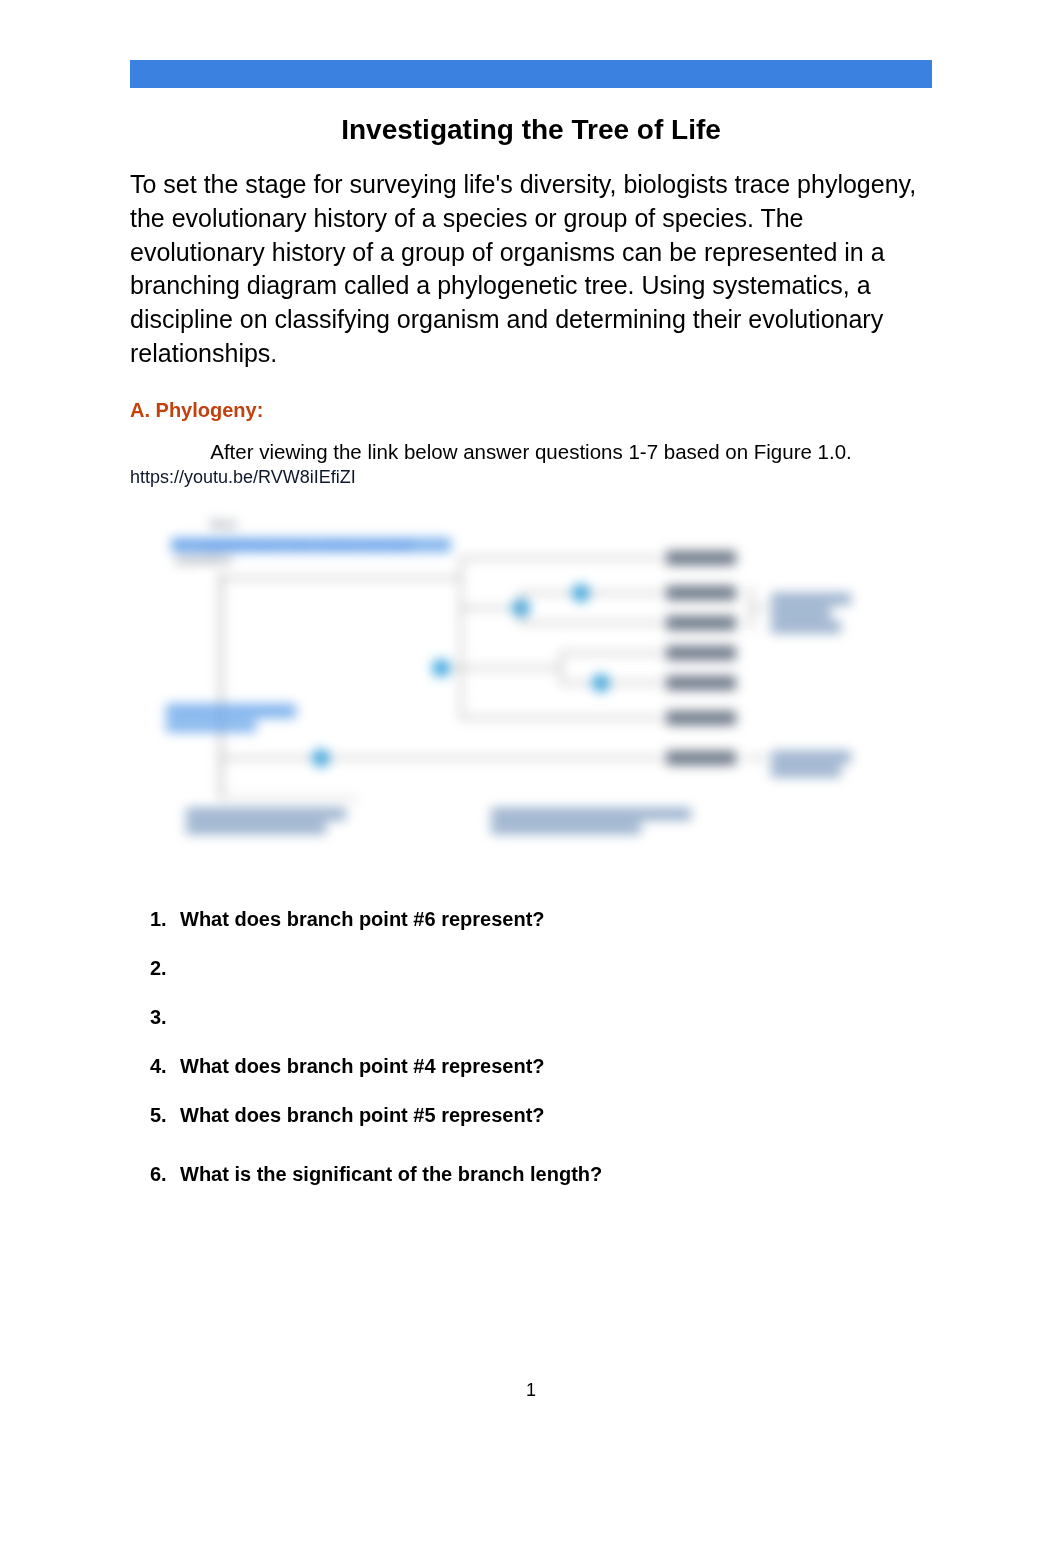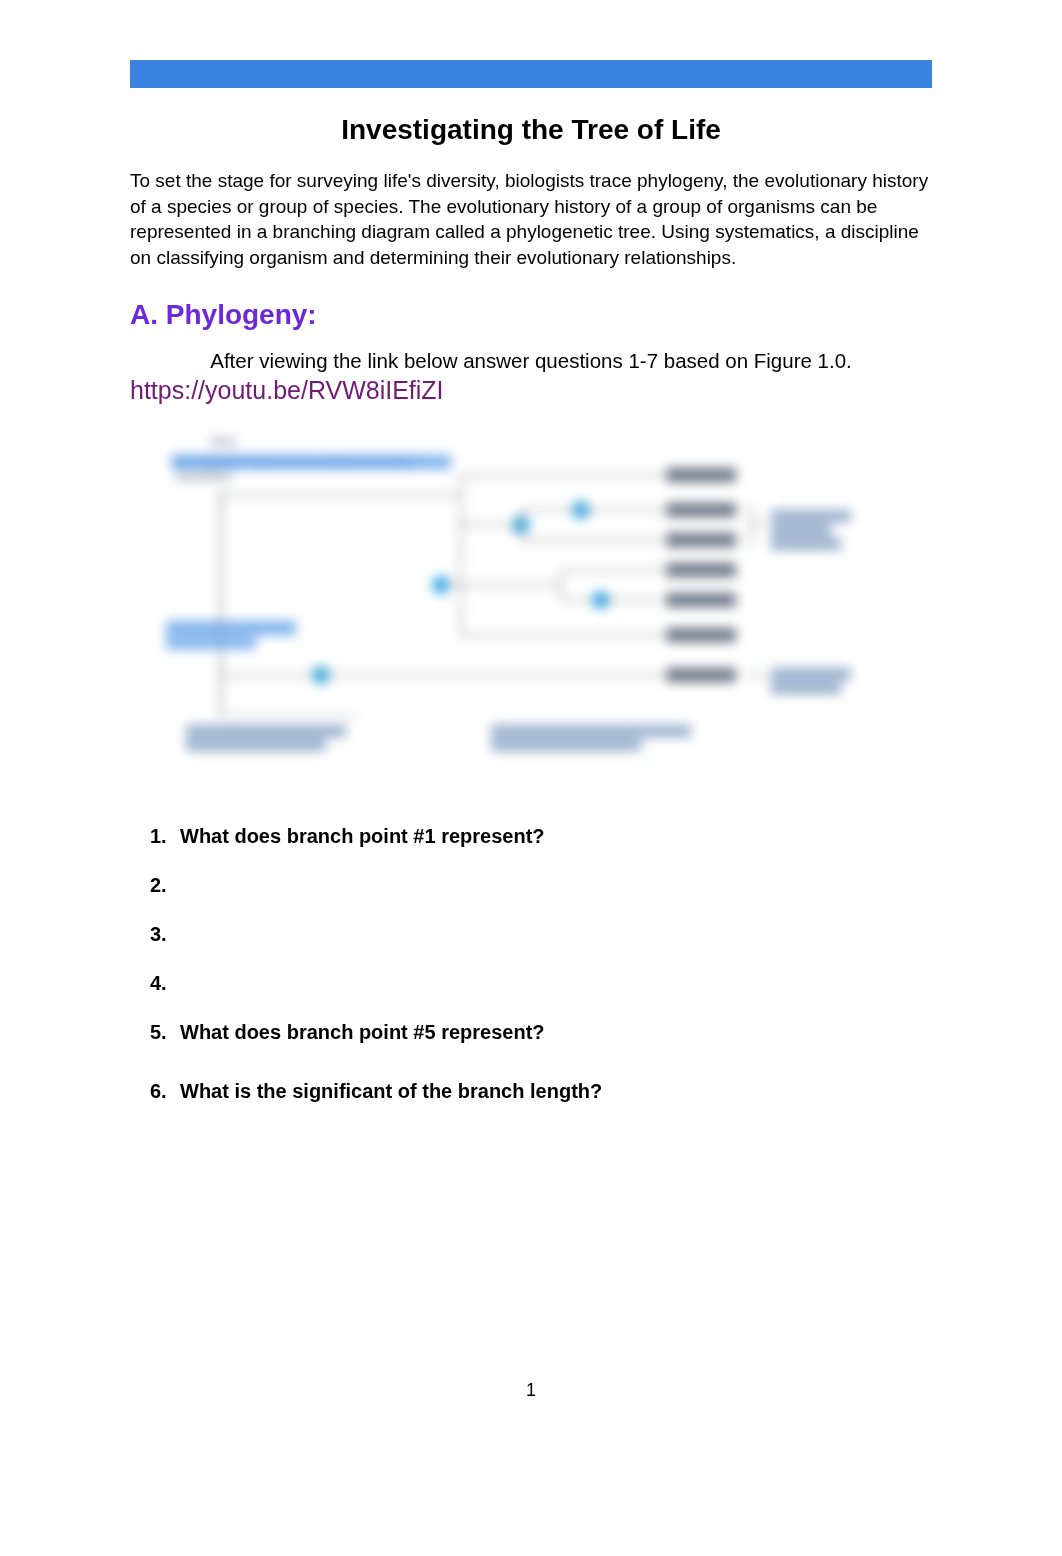--- a/index.html
+++ b/index.html
@@ -27,41 +27,41 @@
       margin-bottom: 26px;
     }
     .title {
       text-align: center;
       font-size: 28px;
       font-weight: bold;
       color: #000;
       margin-bottom: 22px;
     }
     .intro {
-      font-size: 19px;
+      font-size: 25px;
       color: #000;
       line-height: 1.35;
       margin-bottom: 28px;
     }
     .section-heading {
-      font-size: 28px;
-      font-weight: bold;
-      color: #6d28d9;
+      font-size: 20px;
+      font-weight: bold;
+      color: #c2410c;
       margin-bottom: 16px;
     }
     .instruction {
       font-size: 20.5px;
       color: #000;
       line-height: 1.35;
       margin-bottom: 2px;
       text-align: center;
     }
     .link {
-      font-size: 25px;
-      color: #701a75;
+      font-size: 18px;
+      color: #0f172a;
       margin-bottom: 20px;
       display: inline-block;
     }
     .diagram-container {
       width: 100%;
       height: 340px;
       position: relative;
       margin-bottom: 60px;
       filter: blur(6px);
       overflow: hidden;
@@ -186,30 +186,31 @@
 
       <rect x="640" y="243" width="80" height="12" fill="#6a8bb5" opacity="0.7"></rect>
       <rect x="640" y="257" width="70" height="12" fill="#6a8bb5" opacity="0.7"></rect>
       <line x1="615" y1="250" x2="635" y2="250" stroke="#888" stroke-width="1.5"></line>
     </svg>
   </div>
 
   <div class="questions">
     <div class="question">
       <span class="question-number">1.</span>
-      <span>What does branch point #1 represent?</span>
+      <span>What does branch point #6 represent?</span>
     </div>
     <div class="question">
       <span class="question-number">2.</span>
     </div>
     <div class="question">
       <span class="question-number">3.</span>
     </div>
     <div class="question">
       <span class="question-number">4.</span>
+      <span>What does branch point #4 represent?</span>
     </div>
     <div class="question question-extra-gap">
       <span class="question-number">5.</span>
       <span>What does branch point #5 represent?</span>
     </div>
     <div class="question">
       <span class="question-number">6.</span>
       <span>What is the significant of the branch length?</span>
     </div>
   </div>

